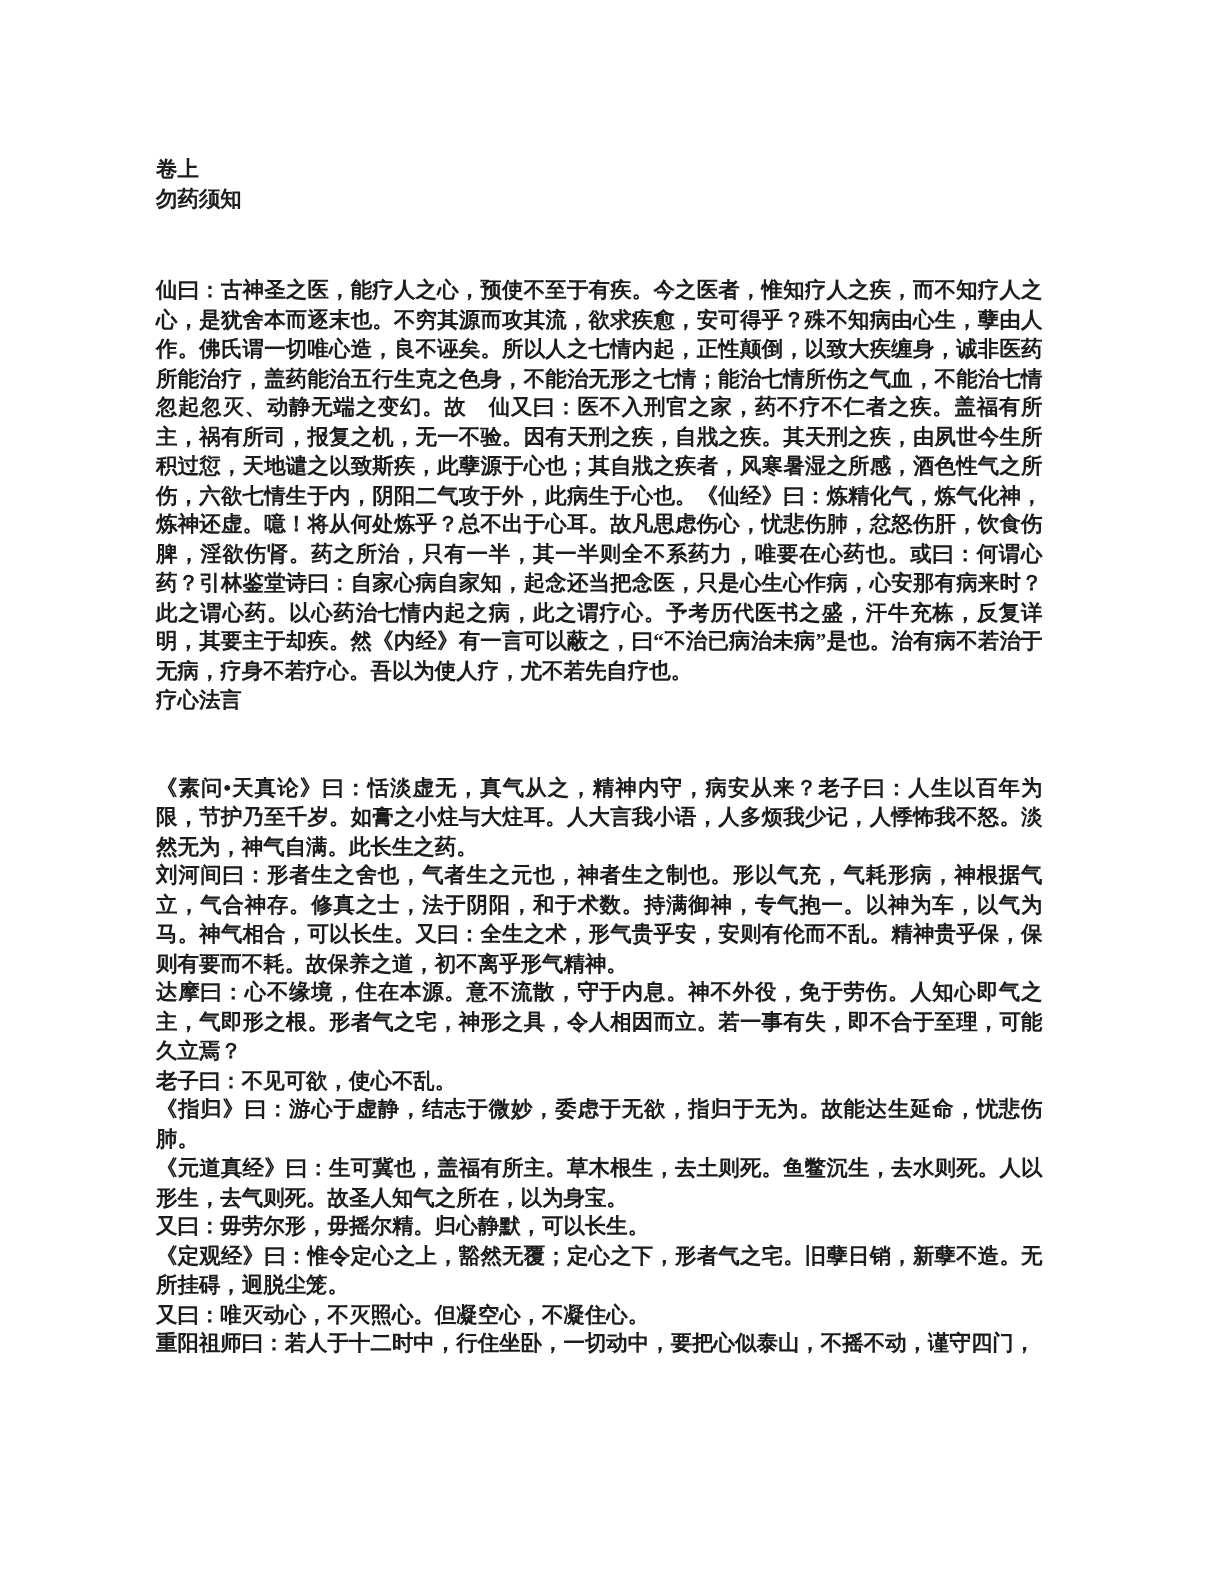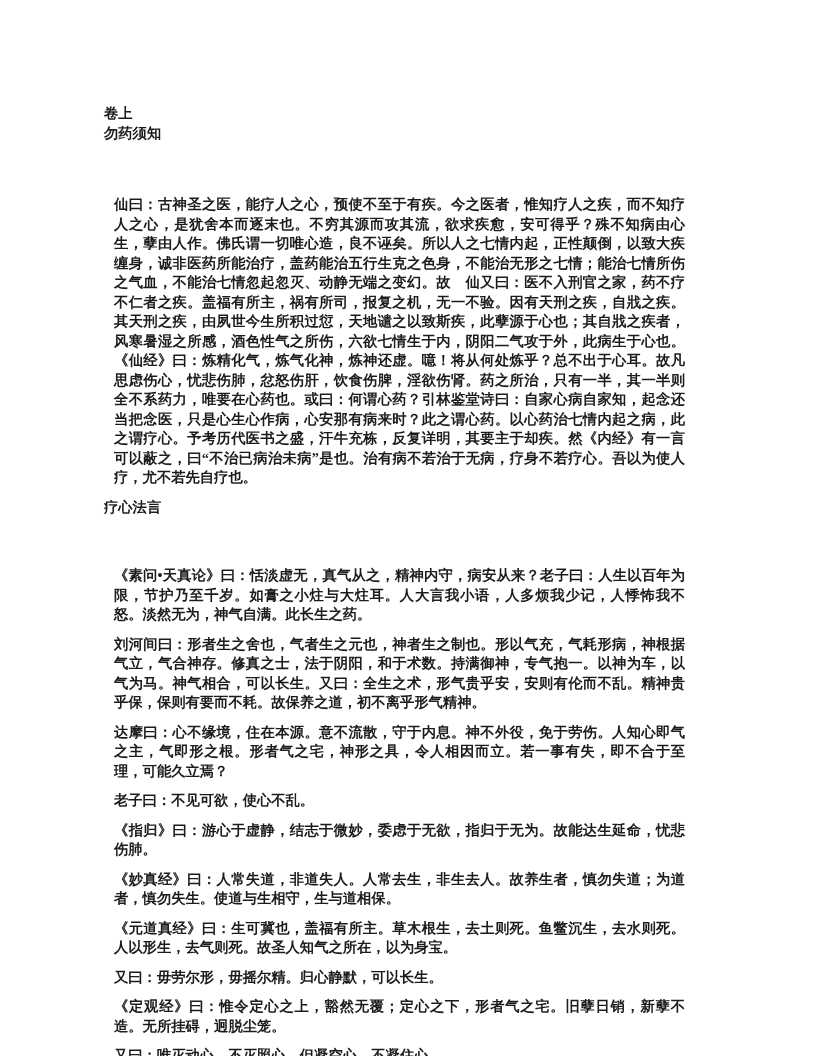--- a/index.html
+++ b/index.html
@@ -18,21 +18,21 @@
   .content {
     position: absolute;
     left: 104px;
     top: 104px;
     width: 591px;
     font-size: 14.3px;
     line-height: 19.5px;
     font-weight: bold;
   }
   .content p {
-    margin: 10px;
+    margin: 0;
     text-align: justify;
     text-align-last: left;
   }
   .heading {
     white-space: pre;
   }
   .spacer-a { height: 42px; }
   .spacer-b { height: 39px; }
 </style>
 </head>
@@ -43,19 +43,18 @@
   <div class="heading">勿药须知</div>
   <div class="spacer-a"></div>
   <p>仙曰：古神圣之医，能疗人之心，预使不至于有疾。今之医者，惟知疗人之疾，而不知疗人之心，是犹舍本而逐末也。不穷其源而攻其流，欲求疾愈，安可得乎？殊不知病由心生，孽由人作。佛氏谓一切唯心造，良不诬矣。所以人之七情内起，正性颠倒，以致大疾缠身，诚非医药所能治疗，盖药能治五行生克之色身，不能治无形之七情；能治七情所伤之气血，不能治七情忽起忽灭、动静无端之变幻。故　仙又曰：医不入刑官之家，药不疗不仁者之疾。盖福有所主，祸有所司，报复之机，无一不验。因有天刑之疾，自戕之疾。其天刑之疾，由夙世今生所积过愆，天地谴之以致斯疾，此孽源于心也；其自戕之疾者，风寒暑湿之所感，酒色性气之所伤，六欲七情生于内，阴阳二气攻于外，此病生于心也。《仙经》曰：炼精化气，炼气化神，炼神还虚。噫！将从何处炼乎？总不出于心耳。故凡思虑伤心，忧悲伤肺，忿怒伤肝，饮食伤脾，淫欲伤肾。药之所治，只有一半，其一半则全不系药力，唯要在心药也。或曰：何谓心药？引林鉴堂诗曰：自家心病自家知，起念还当把念医，只是心生心作病，心安那有病来时？此之谓心药。以心药治七情内起之病，此之谓疗心。予考历代医书之盛，汗牛充栋，反复详明，其要主于却疾。然《内经》有一言可以蔽之，曰“不治已病治未病”是也。治有病不若治于无病，疗身不若疗心。吾以为使人疗，尤不若先自疗也。</p>
   <div class="heading">疗心法言</div>
   <div class="spacer-b"></div>
   <p>《素问•天真论》曰：恬淡虚无，真气从之，精神内守，病安从来？老子曰：人生以百年为限，节护乃至千岁。如膏之小炷与大炷耳。人大言我小语，人多烦我少记，人悸怖我不怒。淡然无为，神气自满。此长生之药。</p>
   <p>刘河间曰：形者生之舍也，气者生之元也，神者生之制也。形以气充，气耗形病，神根据气立，气合神存。修真之士，法于阴阳，和于术数。持满御神，专气抱一。以神为车，以气为马。神气相合，可以长生。又曰：全生之术，形气贵乎安，安则有伦而不乱。精神贵乎保，保则有要而不耗。故保养之道，初不离乎形气精神。</p>
   <p>达摩曰：心不缘境，住在本源。意不流散，守于内息。神不外役，免于劳伤。人知心即气之主，气即形之根。形者气之宅，神形之具，令人相因而立。若一事有失，即不合于至理，可能久立焉？</p>
   <p>老子曰：不见可欲，使心不乱。</p>
   <p>《指归》曰：游心于虚静，结志于微妙，委虑于无欲，指归于无为。故能达生延命，忧悲伤肺。</p>
-  <p>《妙真经》曰：人常失道，非道失人。人常去生，非生去人。故养生者，慎勿失道；为道者，慎勿失生。使道与生相守，生与道相保。</p>
   <p>《元道真经》曰：生可冀也，盖福有所主。草木根生，去土则死。鱼鳖沉生，去水则死。人以形生，去气则死。故圣人知气之所在，以为身宝。</p>
   <p>又曰：毋劳尔形，毋摇尔精。归心静默，可以长生。</p>
   <p>《定观经》曰：惟令定心之上，豁然无覆；定心之下，形者气之宅。旧孽日销，新孽不造。无所挂碍，迥脱尘笼。</p>
   <p>又曰：唯灭动心，不灭照心。但凝空心，不凝住心。</p>
   <p>重阳祖师曰：若人于十二时中，行住坐卧，一切动中，要把心似泰山，不摇不动，谨守四门，</p>
 </div>
 
 </body></html>

